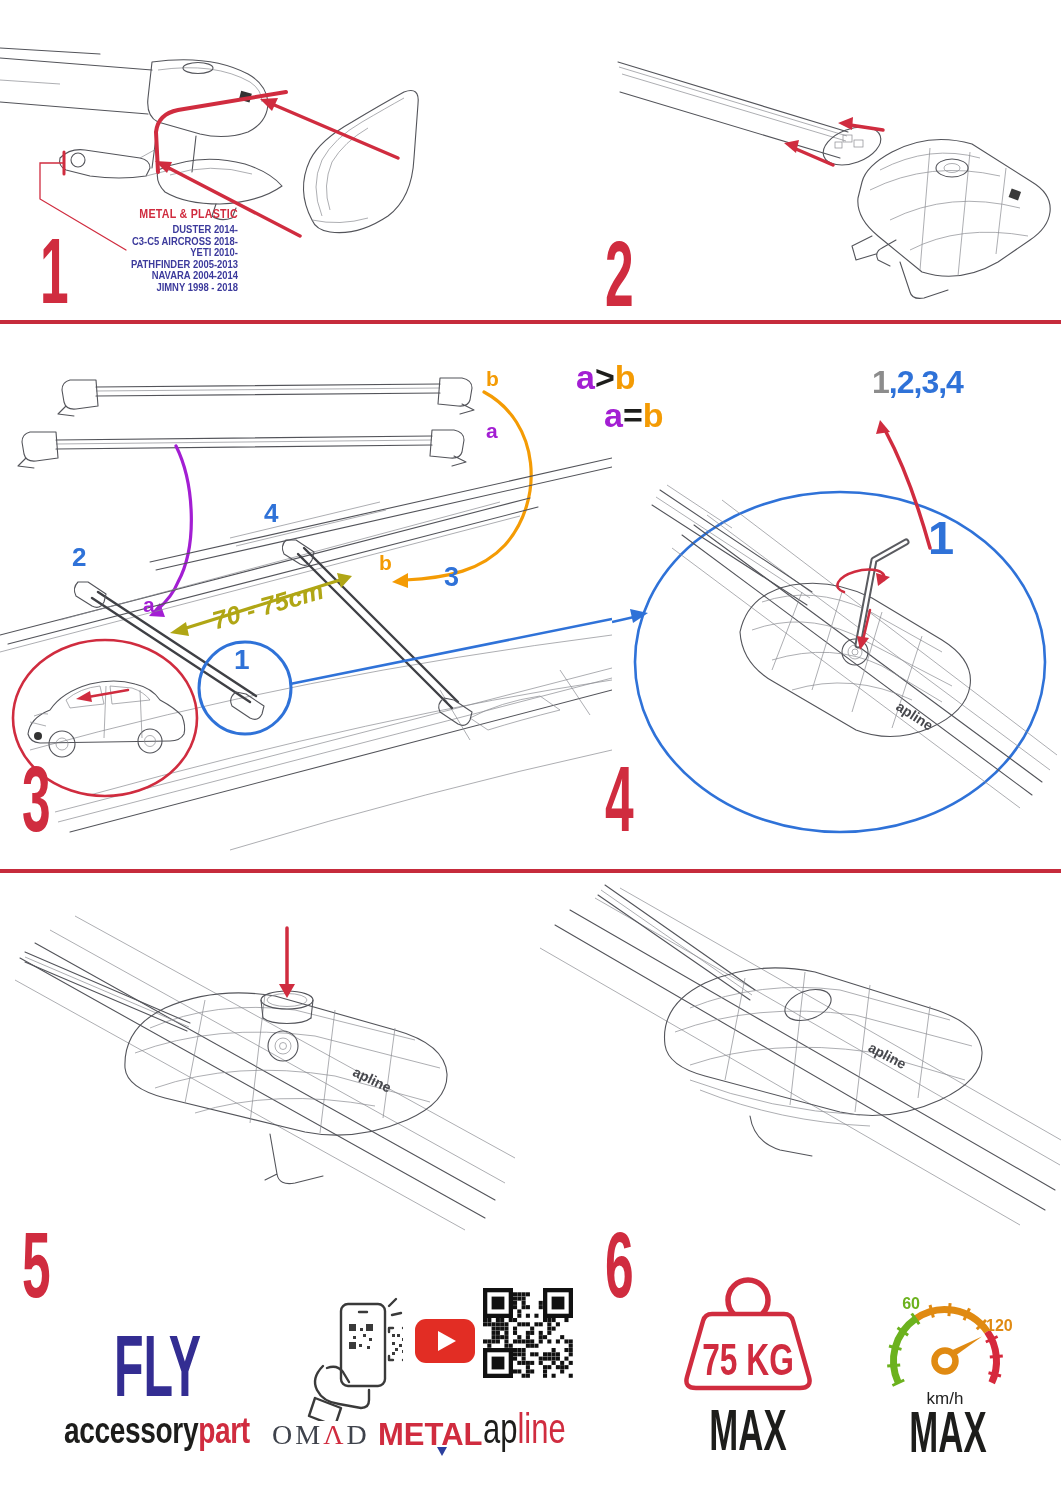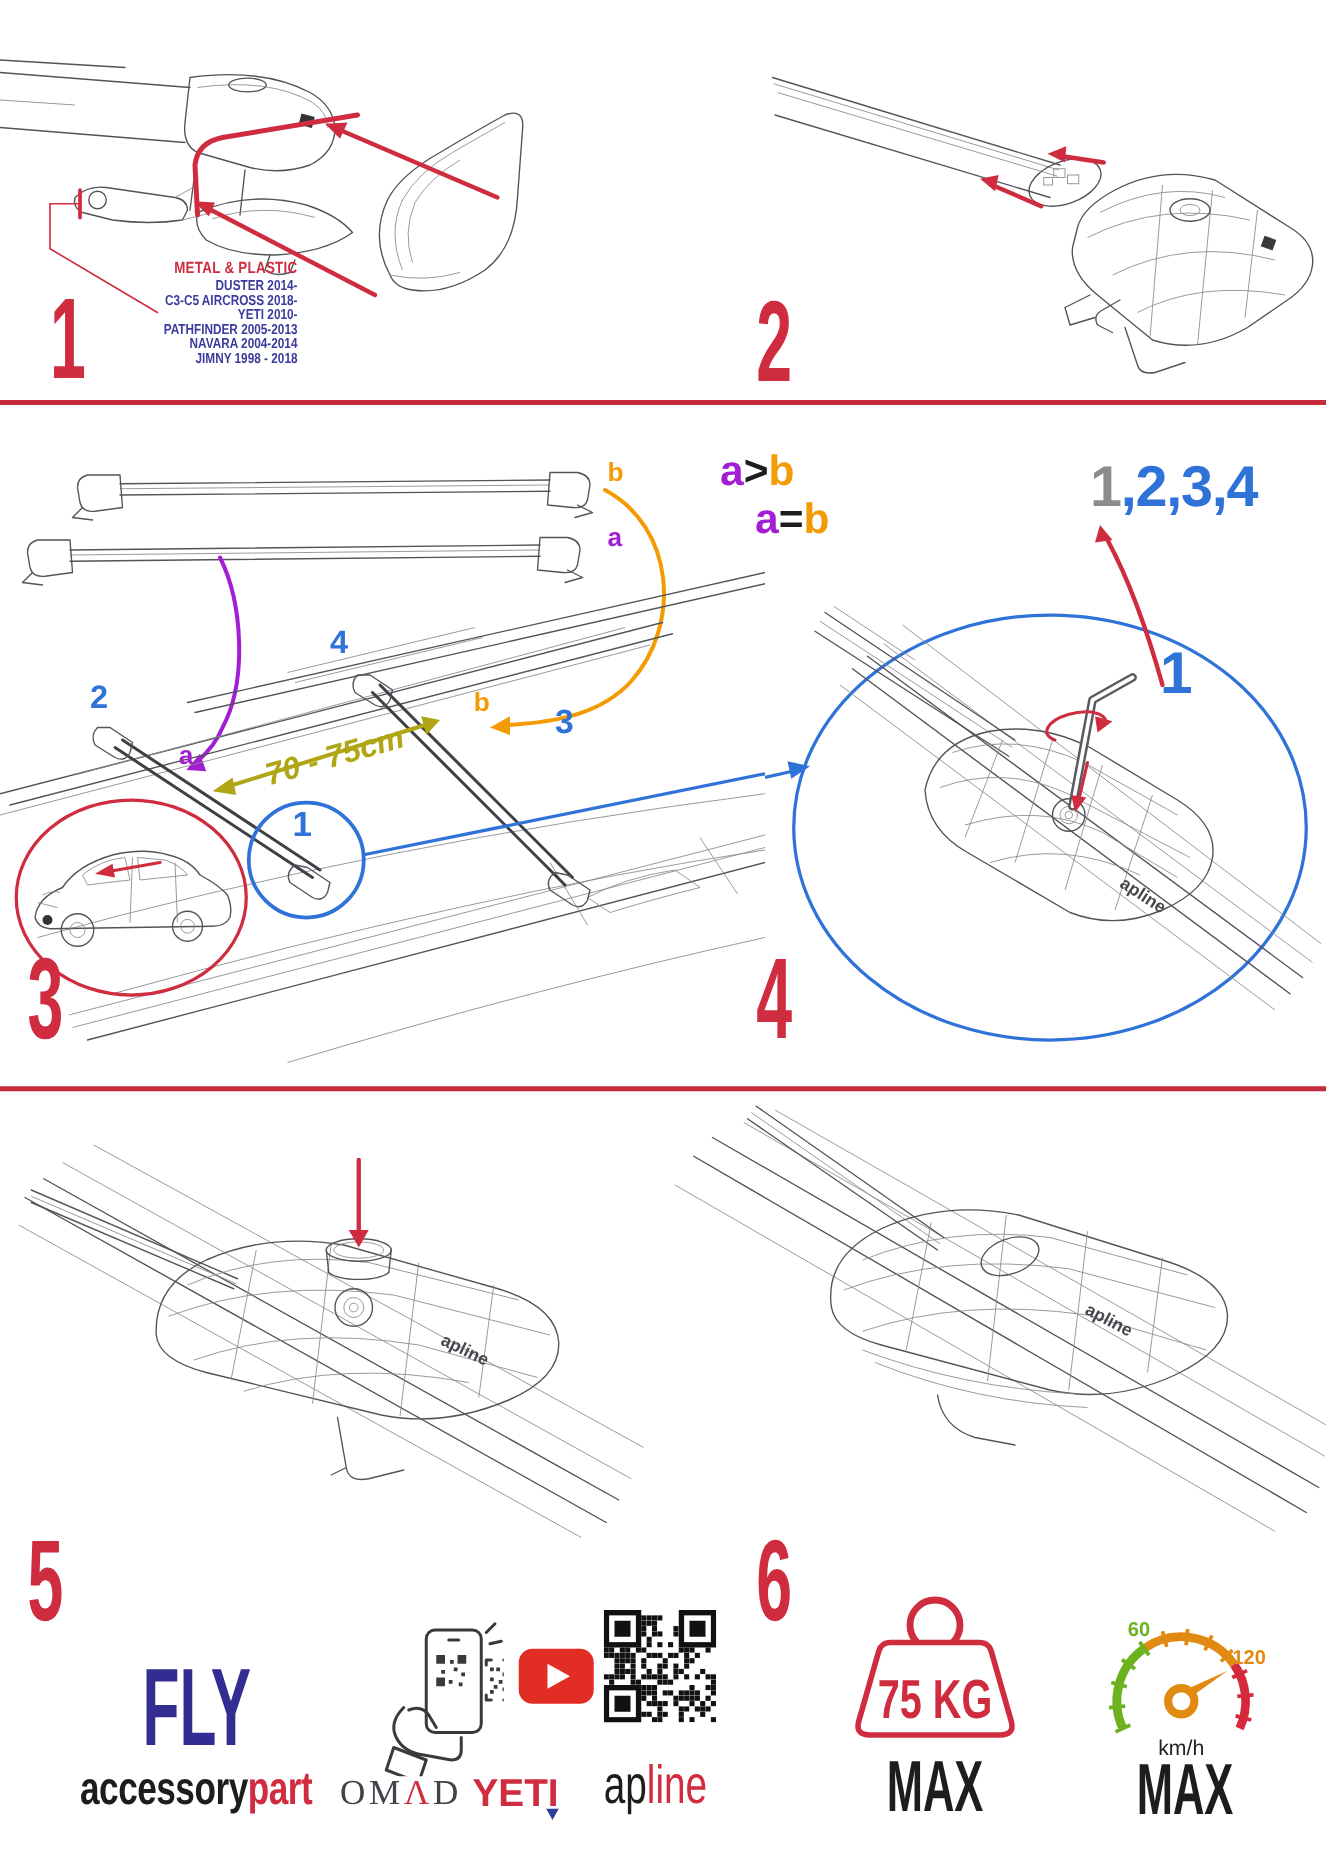--- a/index.html
+++ b/index.html
@@ -11,21 +11,21 @@
        transform:scaleX(0.56);transform-origin:left top;letter-spacing:-3px;}
   .lbl{position:absolute;font-weight:bold;line-height:1;}
   .blue{color:#2f72d8;} .orange{color:#f49b04;} .purple{color:#a31ed3;} .gray{color:#8c8c8c;} .redc{color:#d02c3f;} .blk{color:#1d1d1b;}
   .matblock{position:absolute;left:58px;top:206px;width:180px;text-align:right;
             transform:scaleX(0.82);transform-origin:right top;}
   .mat-title{color:#d02c3f;font-weight:bold;font-size:13px;letter-spacing:.3px;margin-bottom:3px;}
   .veh{color:#3c3a9c;font-weight:bold;font-size:11.5px;line-height:11.5px;}
   .dim-label{position:absolute;left:183px;top:593px;width:170px;text-align:center;color:#b0a615;
              font-size:25px;font-weight:bold;font-style:italic;transform:rotate(-16deg);line-height:1;}
   .formula{position:absolute;font-size:34px;font-weight:bold;line-height:1;}
-  .seq{position:absolute;left:872px;top:366px;font-size:46px;font-weight:bold;letter-spacing:-1px;line-height:1;}
+  .seq{position:absolute;left:872px;top:366px;font-size:32px;font-weight:bold;letter-spacing:-1px;line-height:1;}
   .callout1{position:absolute;left:928px;top:514px;font-size:47px;font-weight:bold;color:#2f72d8;line-height:1;}
   .fly{position:absolute;left:114px;top:1326px;font-size:88px;line-height:80px;font-weight:bold;
        color:#332d92;transform:scaleX(0.55);transform-origin:left top;}
   .acc{position:absolute;left:64px;top:1412px;font-size:37px;line-height:38px;font-weight:bold;
        transform:scaleX(0.76);transform-origin:left top;letter-spacing:-0.5px;white-space:nowrap;}
   .omad{position:absolute;left:272px;top:1421px;font-size:28px;font-weight:400;color:#3f434c;
         letter-spacing:3px;line-height:1;white-space:nowrap;font-family:Liberation Serif, serif;}
   .omay{position:absolute;left:378px;top:1419px;font-size:31px;font-weight:bold;color:#d02c3f;line-height:1;}
   .omay-tri{position:absolute;left:437px;top:1447px;width:0;height:0;border-left:5px solid transparent;
             border-right:5px solid transparent;border-top:9px solid #2b3f9e;}
@@ -504,21 +504,21 @@
         <rect x="42.86" y="85.71" width="4.07" height="4.07"></rect>
         <rect x="60.00" y="85.71" width="4.07" height="4.07"></rect>
         <rect x="68.57" y="85.71" width="4.07" height="4.07"></rect>
         <rect x="85.71" y="85.71" width="4.07" height="4.07"></rect>
       </g>
   </svg>
 
   <div class="omad">
     <span>OM</span><span class="redc">Λ</span><span>D</span>
   </div>
-  <div class="omay">YETI</div>
+  <div class="omay">METAL</div>
   <div class="omay-tri"></div>
   <div class="apl">
     <span class="blk">ap</span><span class="redc">line</span>
   </div>
 
   <svg class="abs" style="left:672px;top:1274px" width="152" height="126" viewBox="0 0 152 126">
     <circle cx="76" cy="26" r="20" fill="#fff" stroke="#d02c3f" stroke-width="5.5"></circle>
     <path d="M40,40 L112,40 Q119,40 121,47 L137,103 Q140,114 128,114 L24,114 Q12,114 15,103 L31,47 Q33,40 40,40 Z" fill="#fff" stroke="#d02c3f" stroke-width="4.5" stroke-linejoin="round"></path>
   </svg>
   <div class="kg">75 KG</div>

